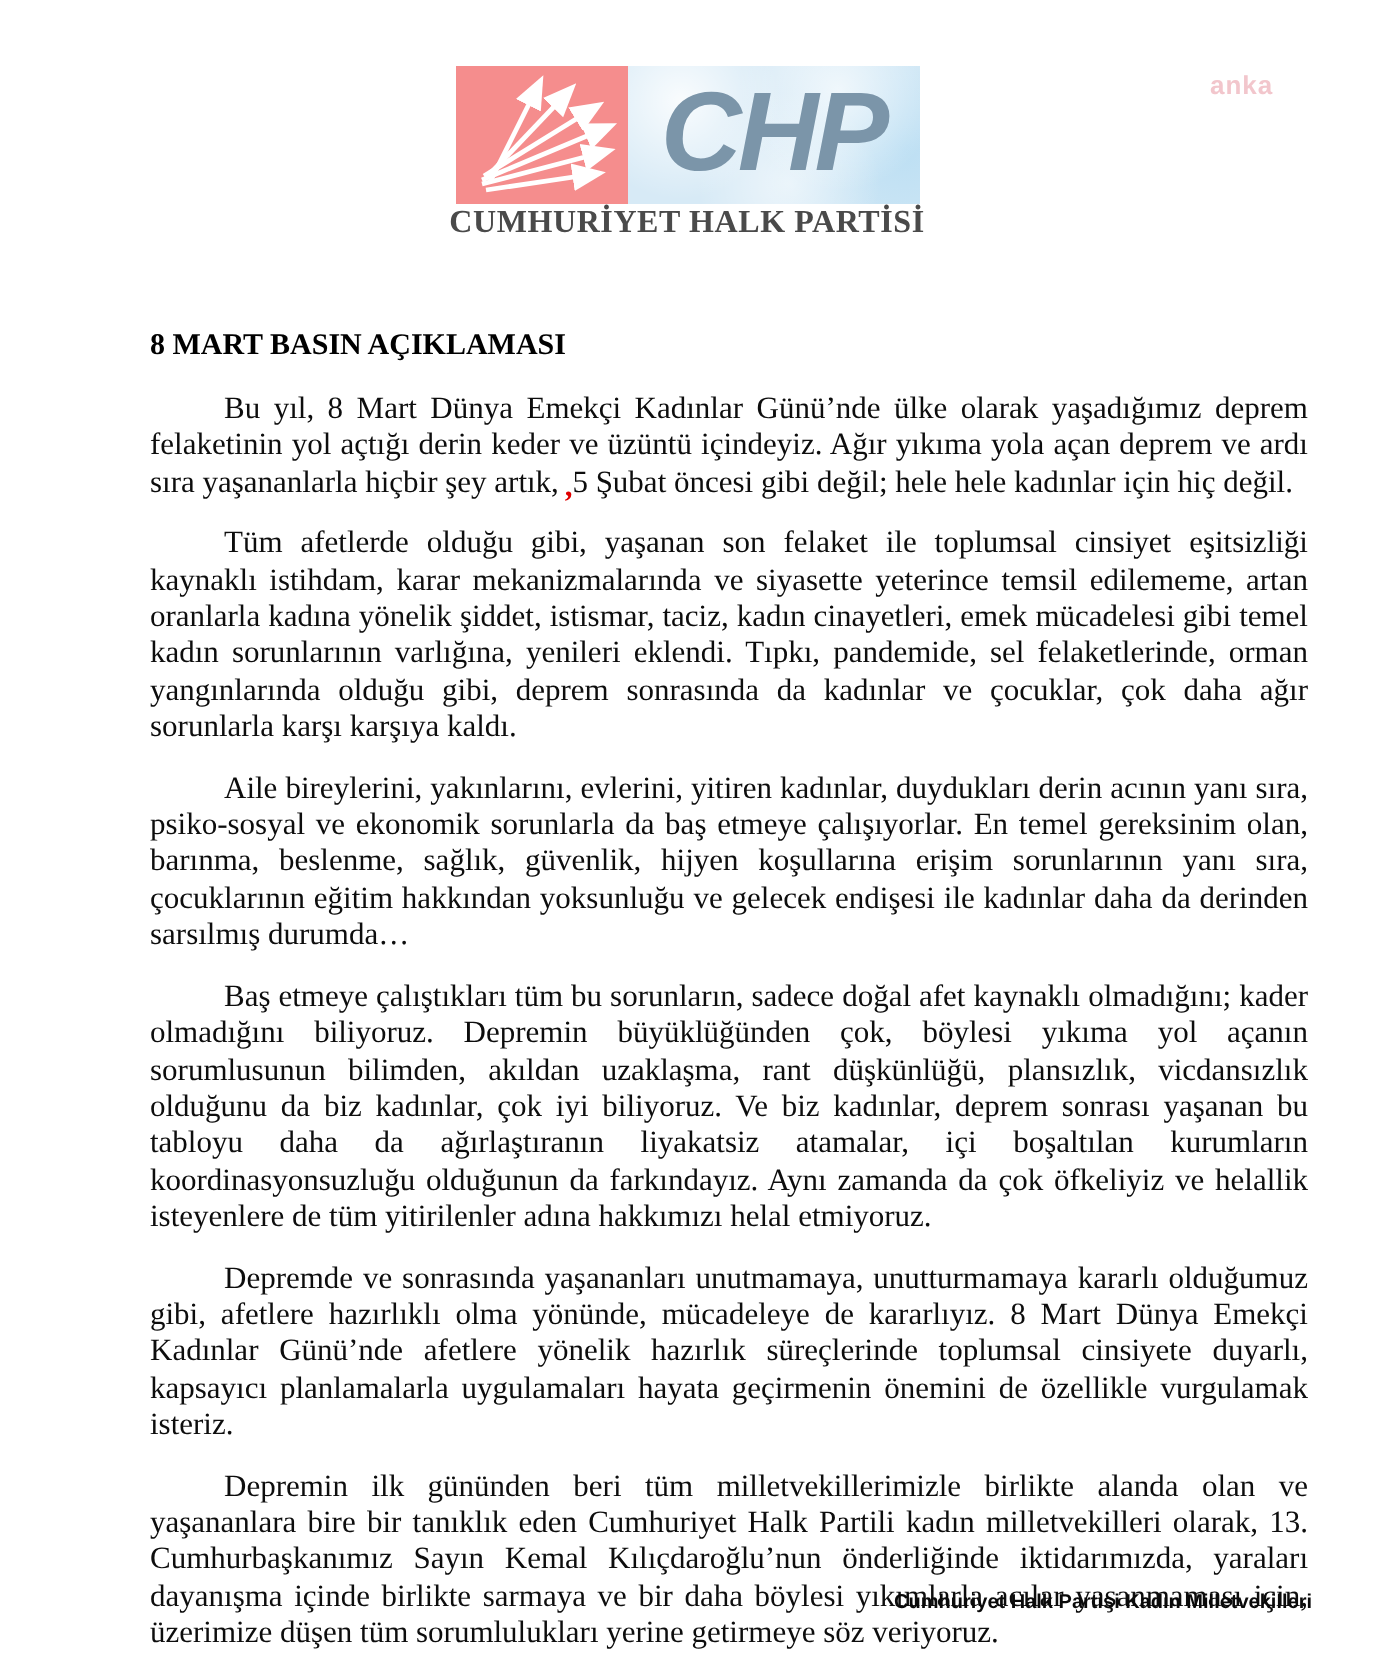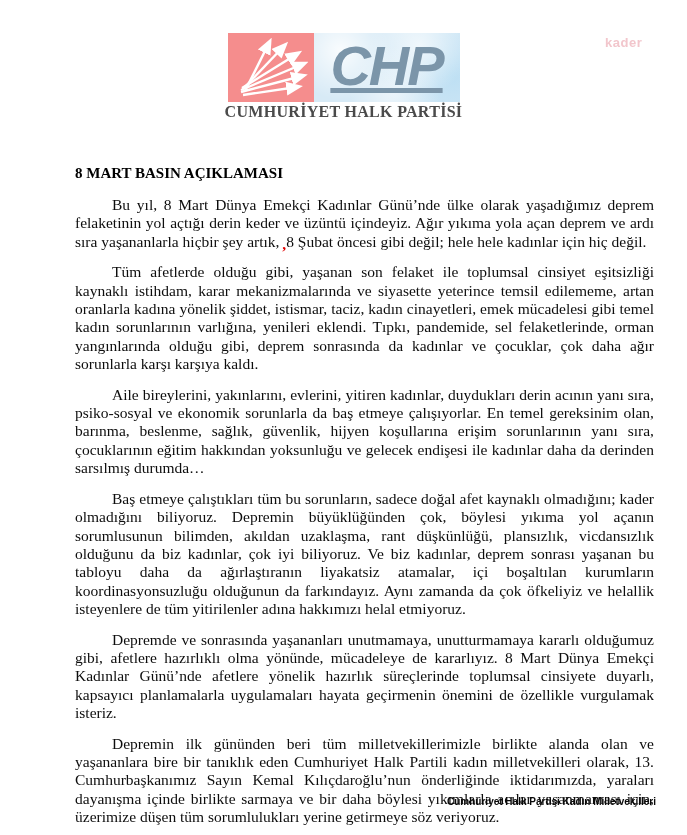--- a/index.html
+++ b/index.html
@@ -36,21 +36,20 @@
       radial-gradient(circle at 72% 18%, rgba(255,255,255,.7), rgba(255,255,255,0) 42%),
       radial-gradient(circle at 55% 85%, rgba(255,255,255,.55), rgba(255,255,255,0) 46%),
       radial-gradient(circle at 95% 60%, rgba(186,222,243,.9), rgba(186,222,243,0) 50%);
   }
   .logo-chp span{
     font-family:"Liberation Sans", sans-serif;
     font-weight:bold;font-style:italic;
     font-size:56px;line-height:1;letter-spacing:-2px;
     color:#7b95a9;
     padding-bottom:3px;
-    text-decoration:underline;
   }
   .party-name{
     margin-top:1px;
     font-family:"Liberation Serif", serif;
     font-weight:bold;font-size:16px;letter-spacing:.3px;
     color:#4a4a4a;
   }
   
   .content{
     margin:0 33px 0 75px;
@@ -76,21 +75,21 @@
     text-align:right;
     font-family:"Liberation Sans", sans-serif;
     font-weight:bold;font-size:10px;color:#0a0a0a;
   }
 </style>
 </head>
 <body>
 
 <div class="page">
 
-  <div class="watermark">kader</div>
+  <div class="watermark">anka</div>
 
   <div class="header">
     <div class="logo">
       <div class="logo-arrows">
         <svg viewBox="0 0 86 69" xmlns="http://www.w3.org/2000/svg">
           <defs>
             <marker id="ah" markerWidth="7" markerHeight="7" refX="4.5" refY="3.5" orient="auto">
               <path d="M0,0.6 L7,3.5 L0,6.4 z" fill="#ffffff"></path>
             </marker>
           </defs>
@@ -107,21 +106,21 @@
       <div class="logo-chp">
         <span>CHP</span>
       </div>
     </div>
     <div class="party-name">CUMHURİYET HALK PARTİSİ</div>
   </div>
 
   <div class="content">
     <div class="heading">8 MART BASIN AÇIKLAMASI</div>
 
-    <p class="body-par"><span>Bu yıl, 8 Mart Dünya Emekçi Kadınlar Günü’nde ülke olarak yaşadığımız deprem felaketinin yol açtığı derin keder ve üzüntü içindeyiz. Ağır yıkıma yola açan deprem ve ardı sıra yaşananlarla hiçbir şey artık, </span><span class="red-mark">,</span><span>8 Şubat öncesi gibi değil;  hele hele kadınlar için hiç değil.</span></p>
+    <p class="body-par"><span>Bu yıl, 8 Mart Dünya Emekçi Kadınlar Günü’nde ülke olarak yaşadığımız deprem felaketinin yol açtığı derin keder ve üzüntü içindeyiz. Ağır yıkıma yola açan deprem ve ardı sıra yaşananlarla hiçbir şey artık, </span><span class="red-mark">,</span><span>5 Şubat öncesi gibi değil;  hele hele kadınlar için hiç değil.</span></p>
 
     <p class="body-par">Tüm afetlerde olduğu gibi, yaşanan son felaket ile toplumsal cinsiyet eşitsizliği kaynaklı istihdam, karar mekanizmalarında ve siyasette yeterince temsil edilememe, artan oranlarla kadına yönelik şiddet, istismar, taciz, kadın cinayetleri, emek mücadelesi gibi temel kadın sorunlarının varlığına, yenileri eklendi. Tıpkı, pandemide, sel felaketlerinde, orman yangınlarında olduğu gibi, deprem sonrasında da kadınlar ve çocuklar, çok daha ağır sorunlarla karşı karşıya kaldı.</p>
     <p class="body-par">Aile bireylerini, yakınlarını, evlerini, yitiren kadınlar, duydukları derin acının yanı sıra, psiko-sosyal ve ekonomik sorunlarla da baş etmeye çalışıyorlar. En temel gereksinim olan, barınma, beslenme, sağlık, güvenlik, hijyen koşullarına erişim sorunlarının yanı sıra, çocuklarının eğitim hakkından yoksunluğu ve gelecek endişesi ile kadınlar daha da derinden sarsılmış durumda…</p>
     <p class="body-par">Baş etmeye çalıştıkları tüm bu sorunların, sadece doğal afet kaynaklı olmadığını; kader olmadığını biliyoruz. Depremin büyüklüğünden çok, böylesi yıkıma yol açanın sorumlusunun bilimden, akıldan uzaklaşma, rant düşkünlüğü, plansızlık, vicdansızlık olduğunu da biz kadınlar, çok iyi biliyoruz.  Ve biz kadınlar, deprem sonrası yaşanan bu tabloyu daha da ağırlaştıranın liyakatsiz atamalar, içi boşaltılan kurumların koordinasyonsuzluğu olduğunun da farkındayız. Aynı zamanda da çok öfkeliyiz ve helallik isteyenlere de tüm yitirilenler adına hakkımızı helal etmiyoruz.</p>
     <p class="body-par">Depremde ve sonrasında yaşananları unutmamaya, unutturmamaya kararlı olduğumuz gibi, afetlere hazırlıklı olma yönünde, mücadeleye de kararlıyız.   8 Mart Dünya Emekçi Kadınlar Günü’nde afetlere yönelik hazırlık süreçlerinde toplumsal cinsiyete duyarlı,  kapsayıcı planlamalarla uygulamaları hayata geçirmenin önemini de özellikle vurgulamak isteriz.</p>
     <p class="body-par">Depremin ilk gününden beri tüm milletvekillerimizle birlikte alanda olan ve yaşananlara bire bir tanıklık eden Cumhuriyet Halk Partili kadın milletvekilleri olarak,   13. Cumhurbaşkanımız Sayın Kemal Kılıçdaroğlu’nun önderliğinde iktidarımızda,   yaraları dayanışma içinde birlikte sarmaya ve bir daha böylesi yıkımlarla acılar yaşanmaması için, üzerimize düşen tüm sorumlulukları yerine getirmeye söz veriyoruz.</p>
   </div>
 
   <div class="signature">Cumhuriyet Halk Partisi Kadın Milletvekilleri</div>
 

